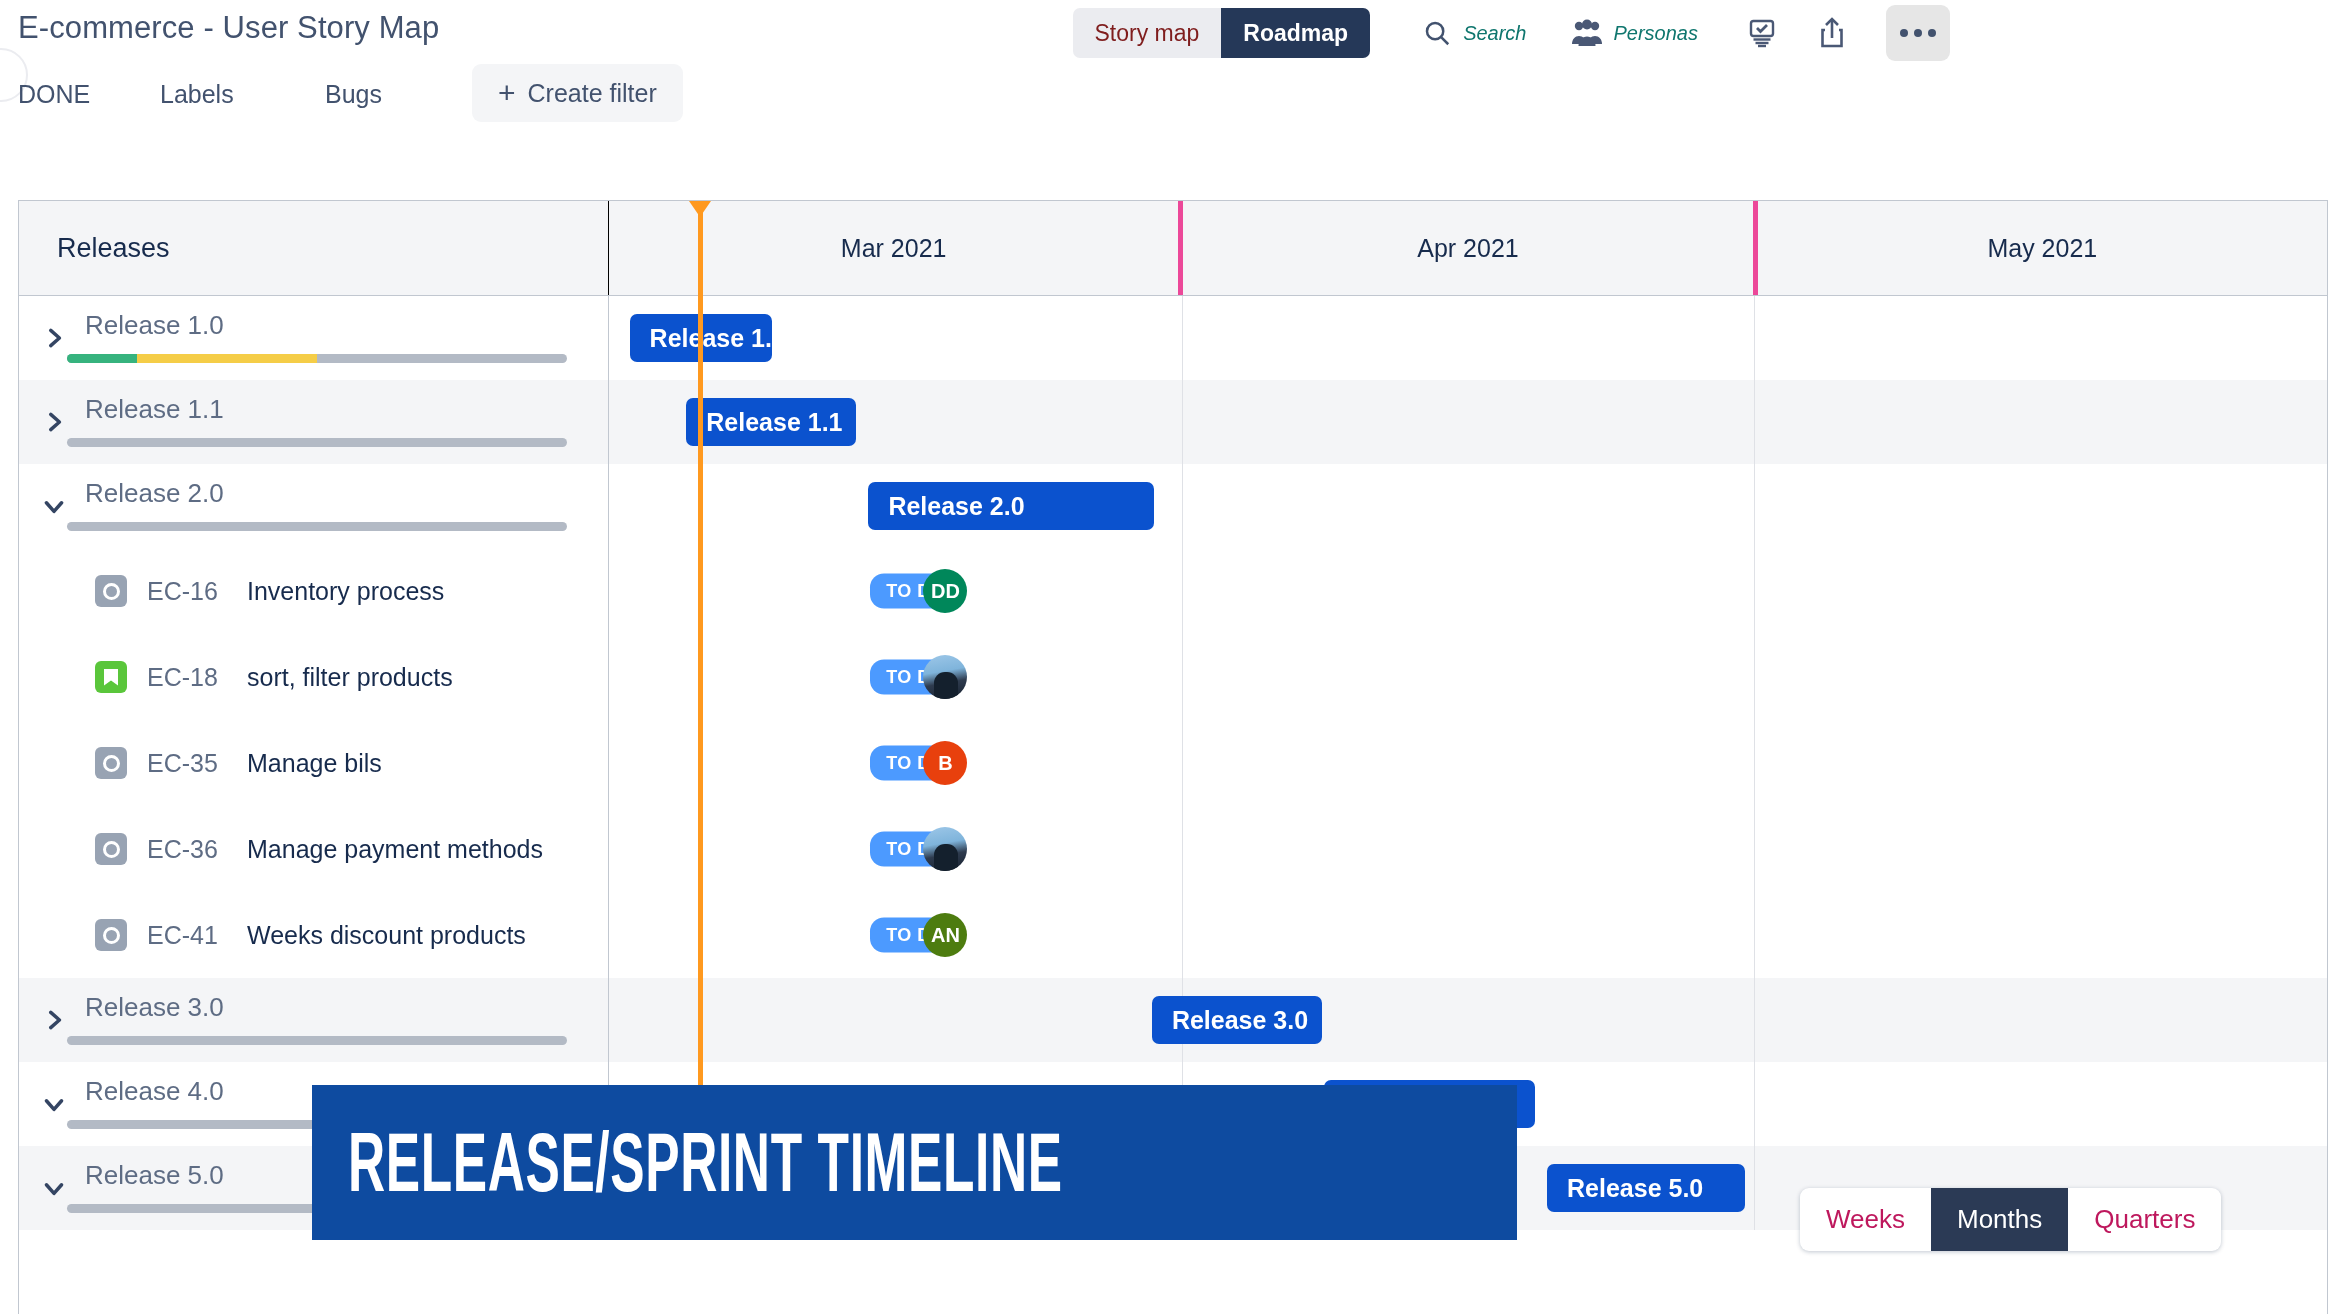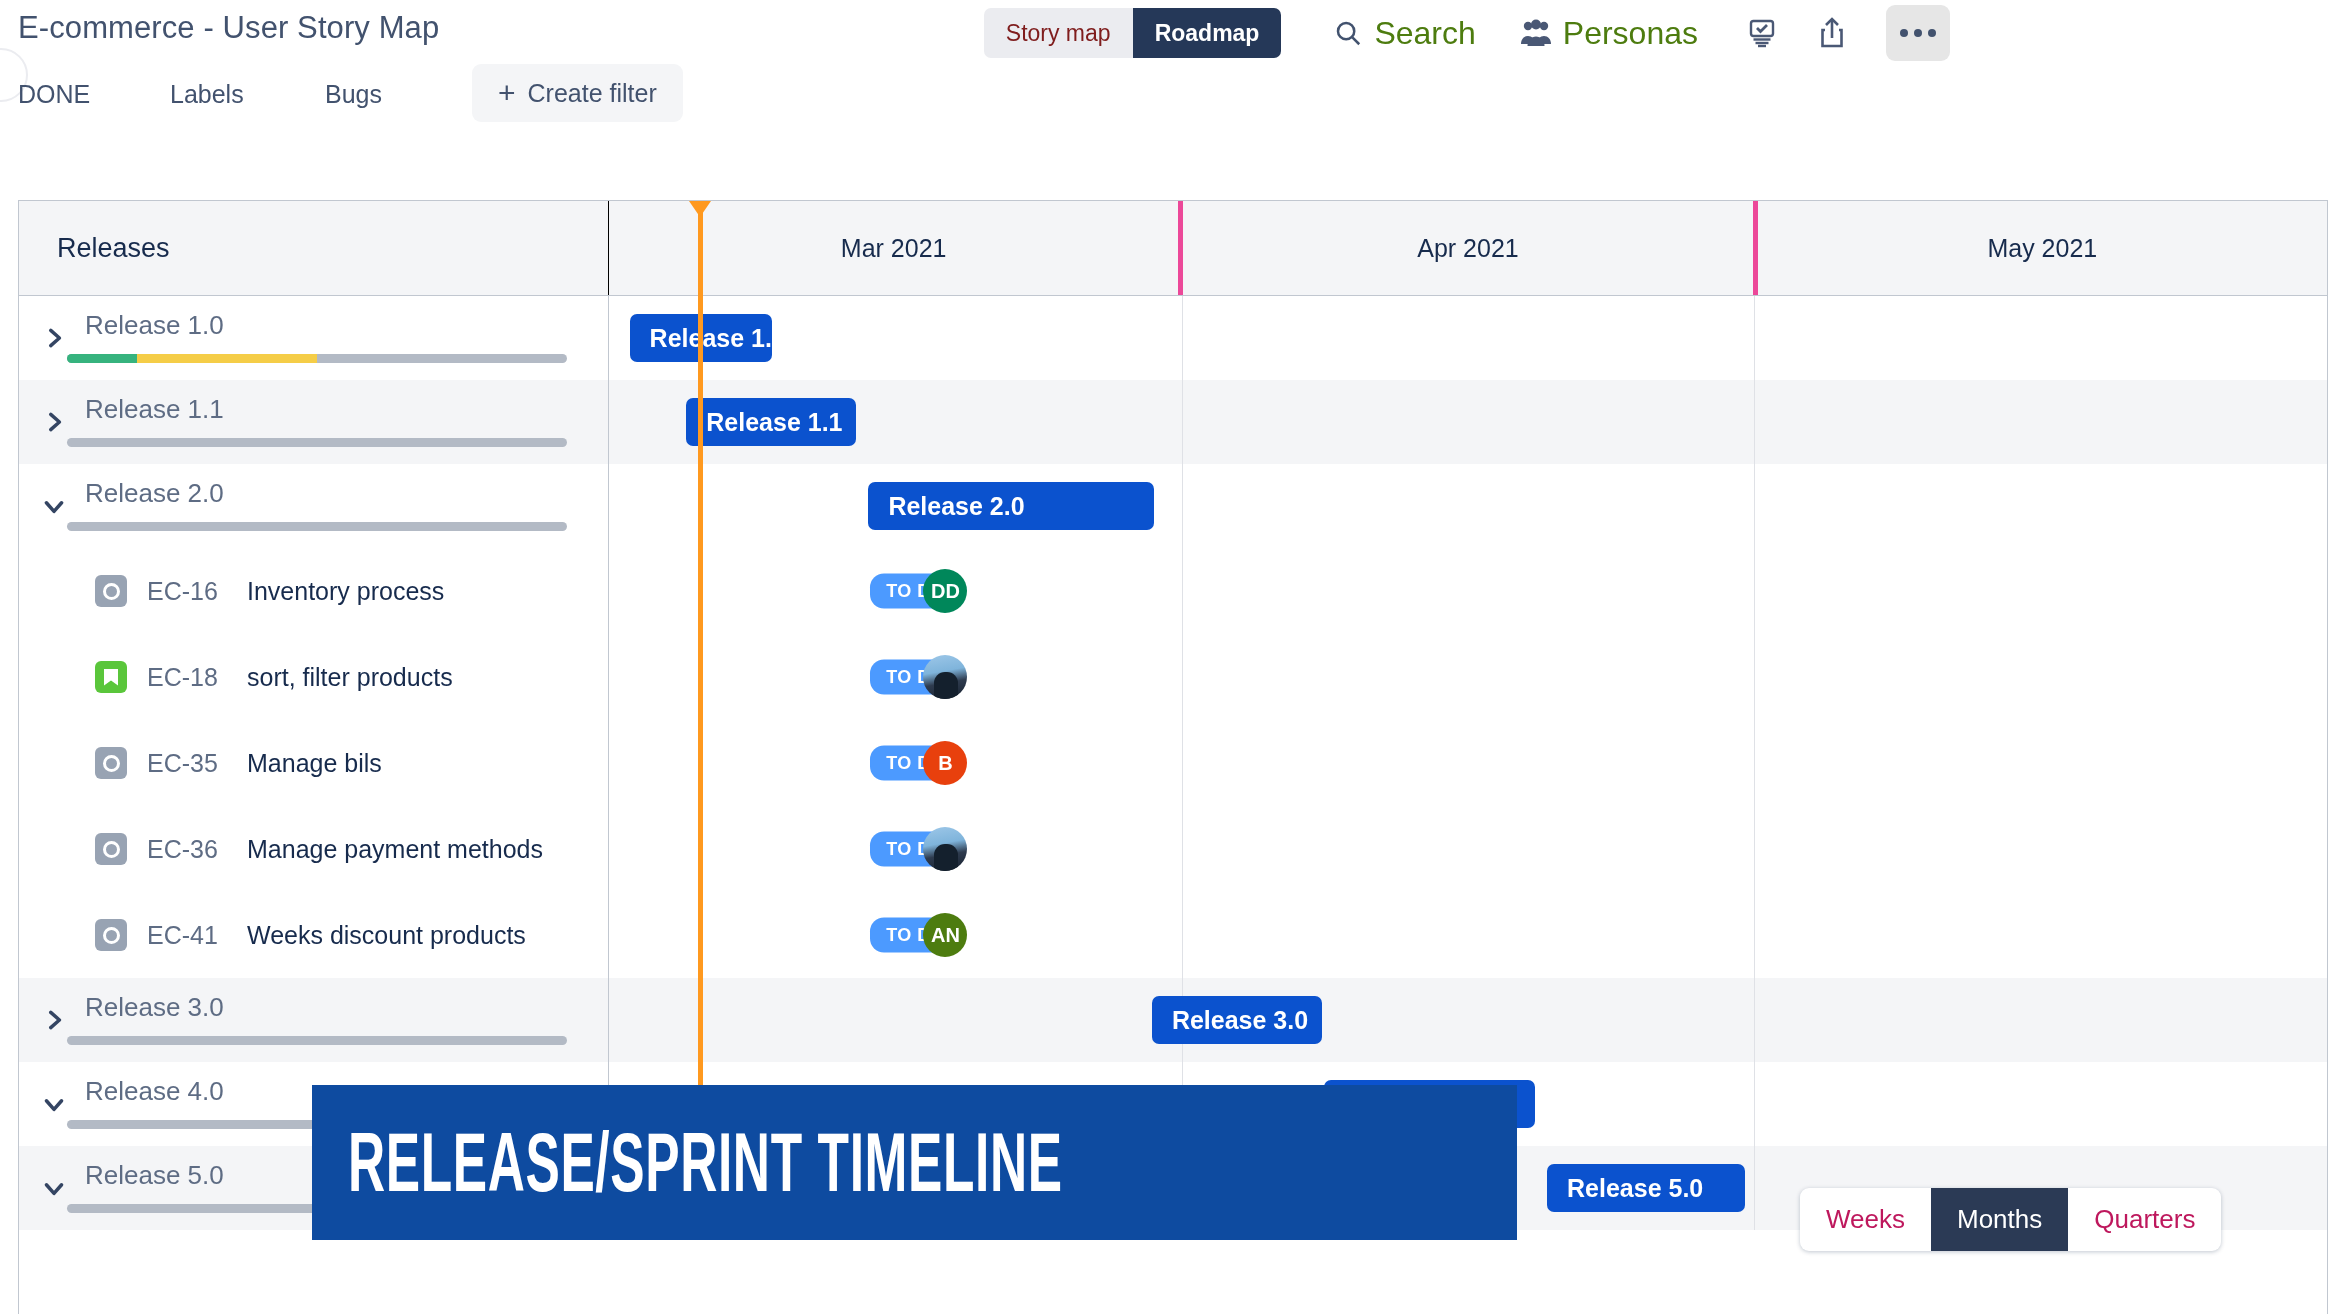--- a/index.html
+++ b/index.html
@@ -23,21 +23,21 @@
   }
   .nav-right { position: absolute; right: 10px; top: 4px; height: 58px; display: flex; align-items: center; gap: 0; }
   .seg-toggle { display: flex; border-radius: 7px; overflow: hidden; margin-right: 30px; }
   .seg-btn {
     font-size: 23px; padding: 12px 22px; background: #EBECF0; color: #7f1d1d;
     font-weight: 400; white-space: nowrap; line-height: 1.15;
   }
   .seg-btn.active { background: #253858; color: #ffffff; font-weight: 700; }
   .nav-item {
     display: flex; align-items: center; gap: 11px;
-    font-size: 32px; color: #4d7c0f; padding: 0 22px; white-space: nowrap;
+    font-size: 20px; color: #0f766e; padding: 0 22px; white-space: nowrap; font-style: italic;
   }
   .icon-btn { display: flex; align-items: center; justify-content: center; width: 56px; height: 56px; margin-left: 14px; }
   .more-btn { background: #E6E6E6; border-radius: 9px; width: 64px; height: 56px; margin-left: 26px;
               display:flex; align-items:center; justify-content:center; }
   .dots { display: flex; gap: 6px; }
   .dots i { width: 8px; height: 8px; background: #42526E; border-radius: 50%; display: block; }
 
   
   .filterbar { position: absolute; left: 0; top: 68px; width: 2328px; height: 62px; }
   .filter-link {
@@ -228,21 +228,21 @@
             <i></i>
             <i></i>
             <i></i>
           </div>
       </div>
     </div>
   </div>
 
   <div class="filterbar">
     <div class="filter-link" style="left:18px">DONE</div>
-    <div class="filter-link" style="left:170px">Labels</div>
+    <div class="filter-link" style="left:160px">Labels</div>
     <div class="filter-link" style="left:325px">Bugs</div>
     <div class="create-filter">
       <span class="plus">+</span>
       <span>Create filter</span>
     </div>
   </div>
 
   <div class="grid">
     <div class="head-row">
       <div class="head-left">Releases</div>

